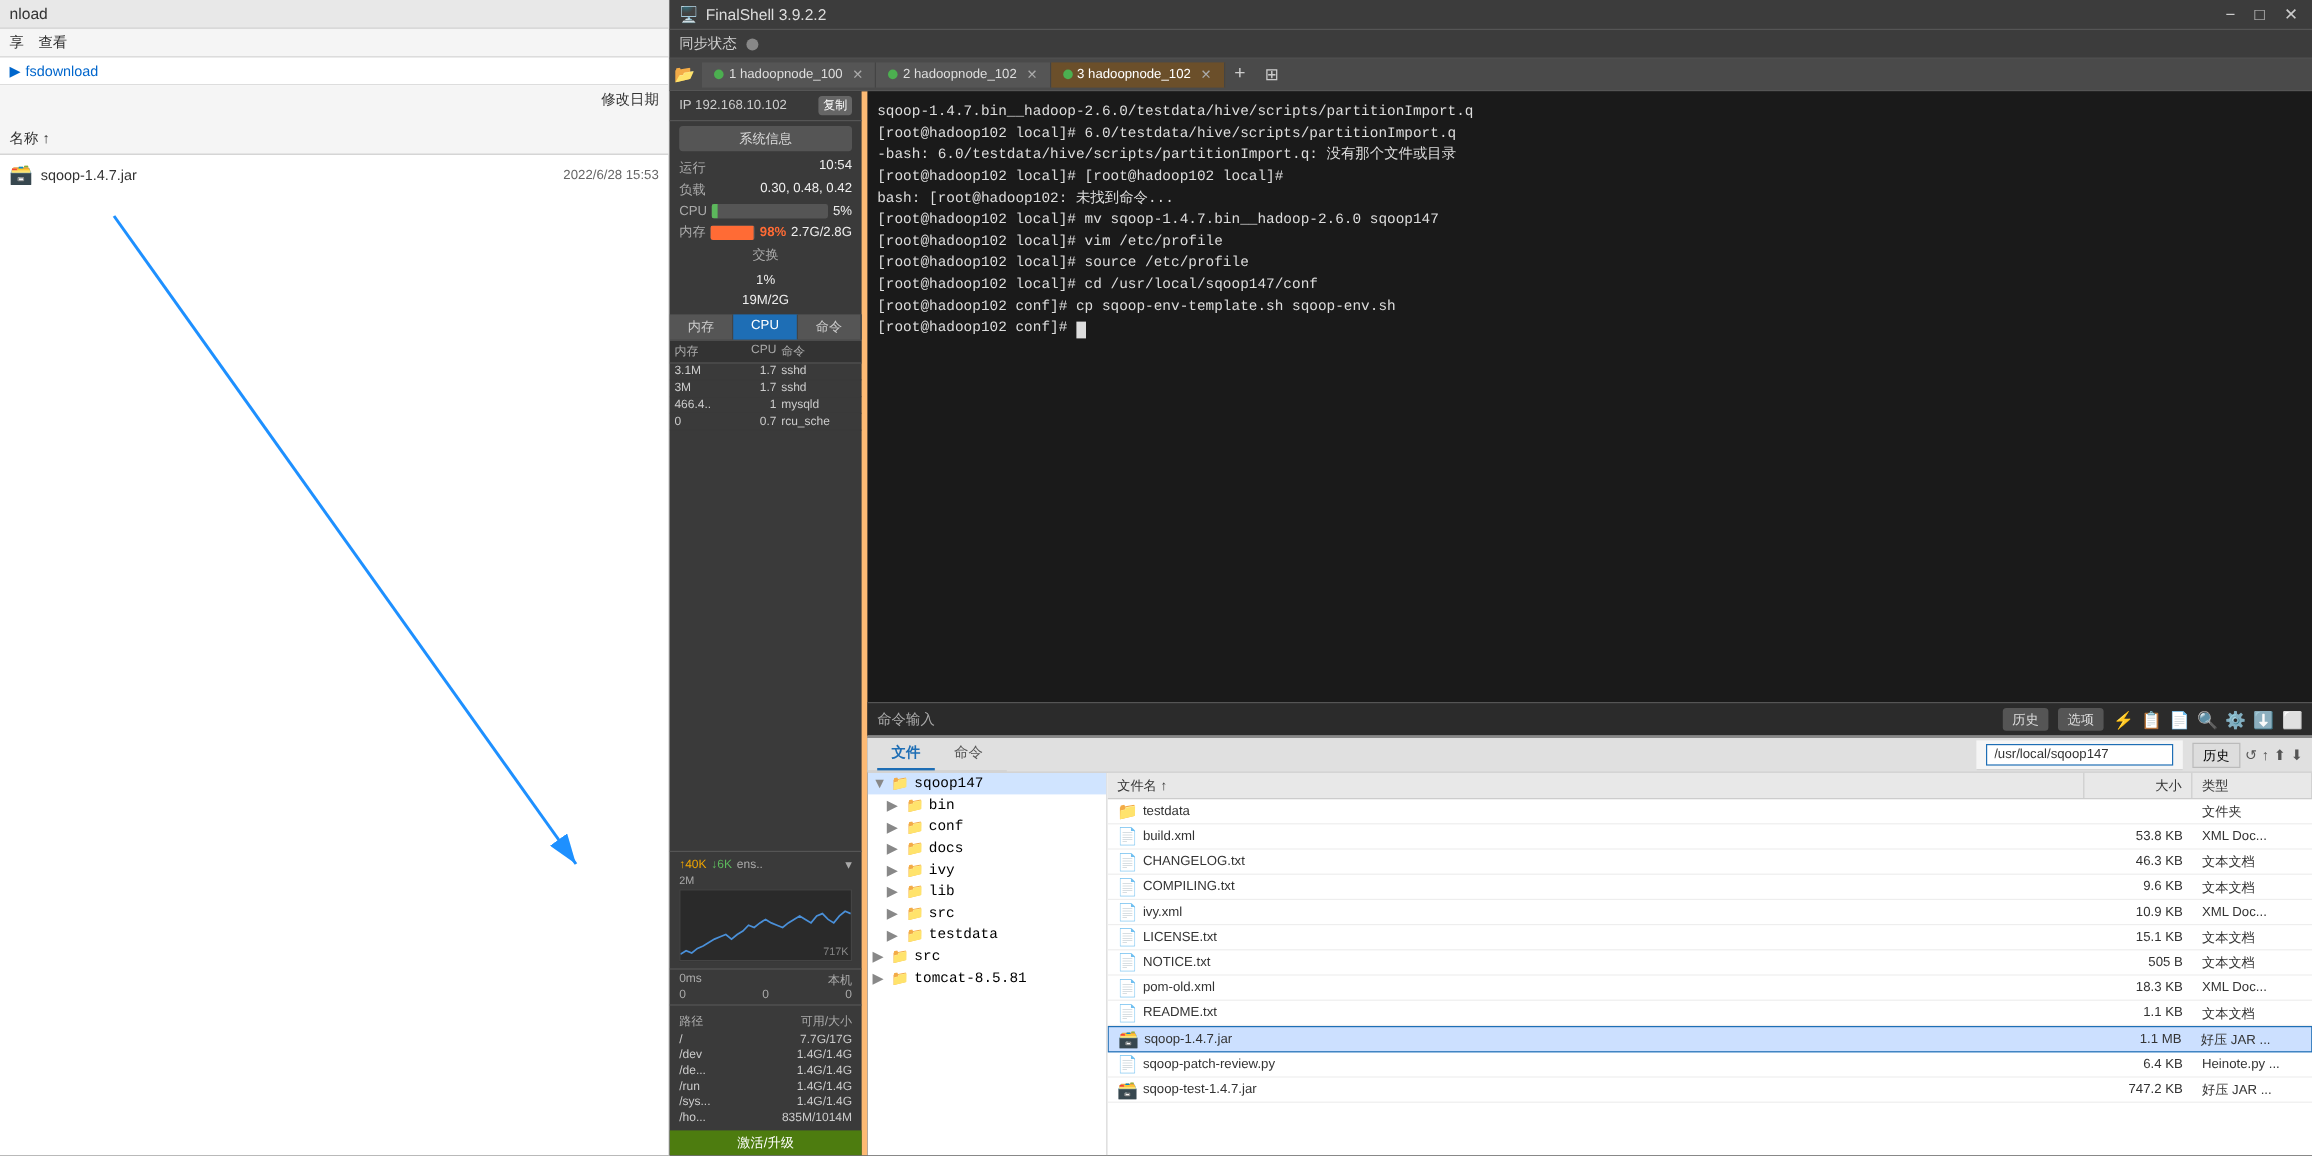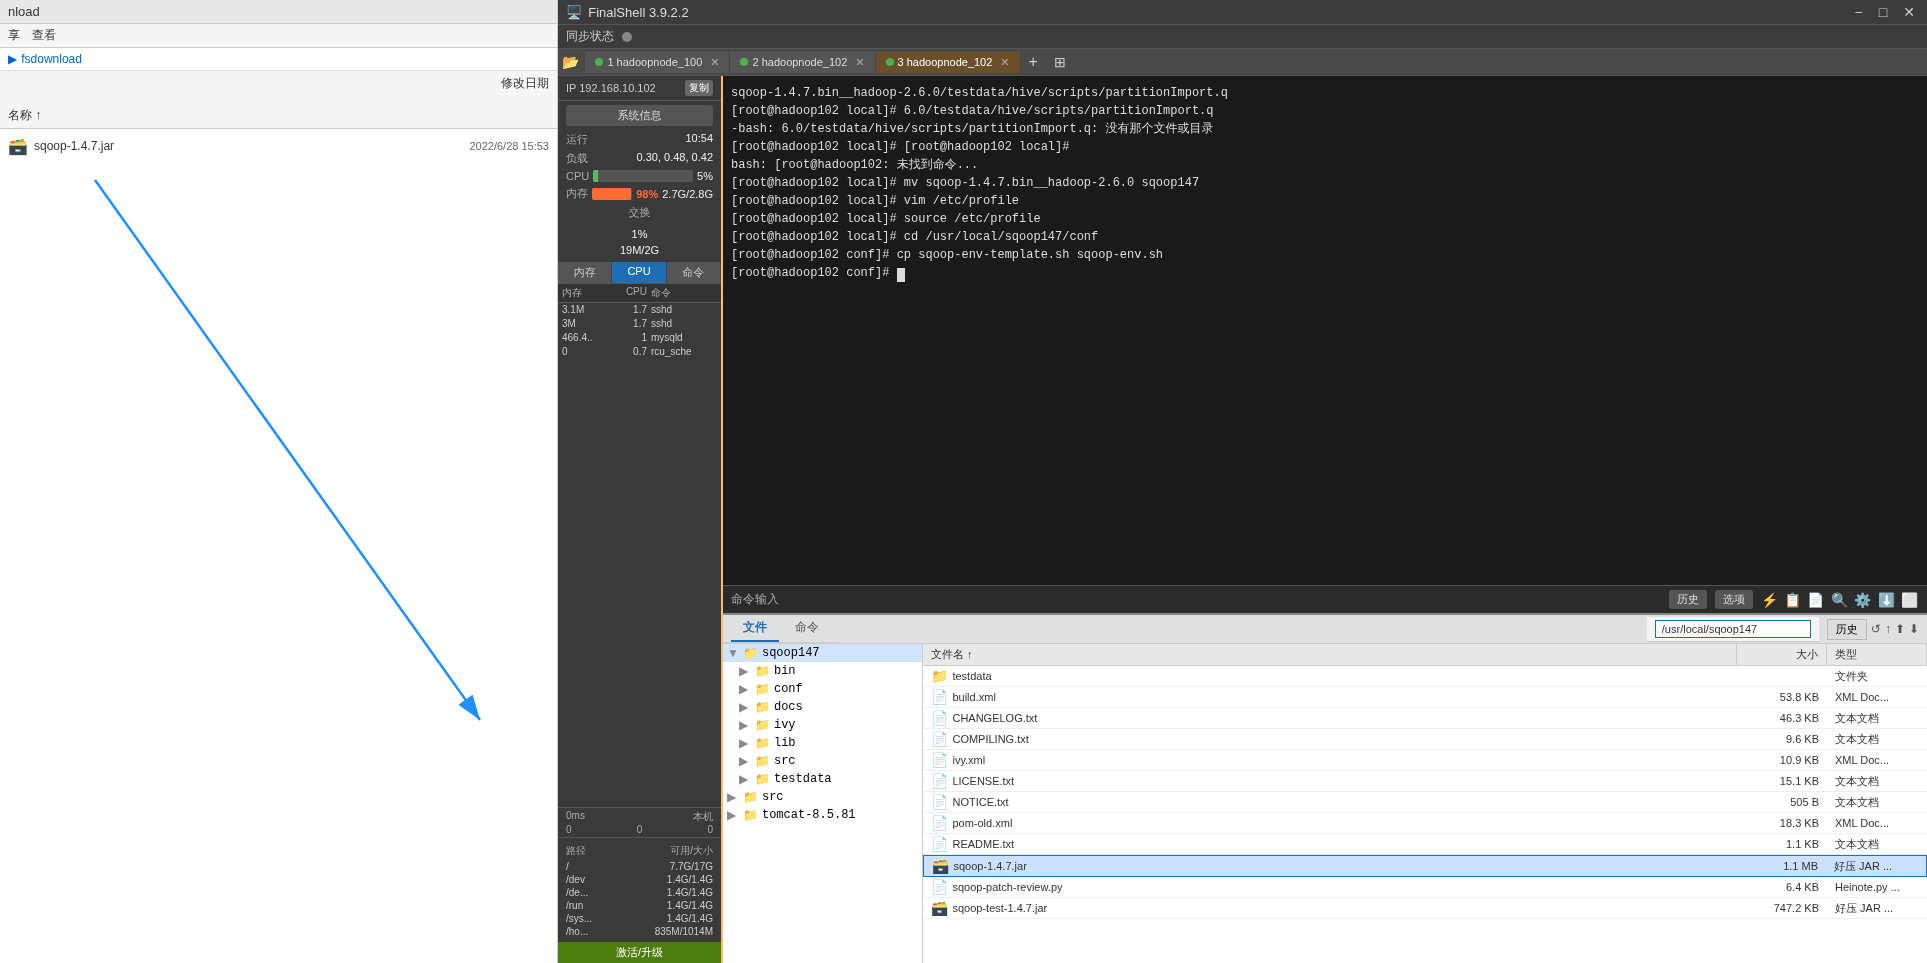--- a/index.html
+++ b/index.html
@@ -123,21 +123,21 @@
 
     
     #main-content {
       display: flex; flex: 1; overflow: hidden;
     }
 
     
     #info-panel {
       width: 165px;
       background: #3a3a3a;
-      border-right: 2px solid #fdba74;
+      border-right: 5px solid #fdba74;
       display: flex; flex-direction: column;
       font-size: 11px;
       color: #ccc;
     }
     #ip-row {
       display: flex; align-items: center; justify-content: space-between;
       padding: 4px 8px;
       border-bottom: 1px solid #555;
     }
     #ip-copy-btn {
@@ -466,20 +466,37 @@
           <span class="proc-cpu">1</span>
           <span class="proc-name">mysqld</span>
         </div>
         <div class="process-row">
           <span class="proc-mem">0</span>
           <span class="proc-cpu">0.7</span>
           <span class="proc-name">rcu_sche</span>
         </div>
       </div>
 
+      <div id="network-area">
+        <div class="net-row">
+          <span class="net-up">↑40K</span>
+          <span class="net-down">↓6K</span>
+          <span class="net-label">ens..</span>
+          <span style="color:#aaa;margin-left:auto;">▾</span>
+        </div>
+        <div style="display:flex;align-items:center;justify-content:space-between;padding:0 0 2px 0;">
+          <span style="color:#aaa;font-size:9px;">2M</span>
+        </div>
+        <div style="position:relative;height:60px;background:#2a2a2a;border:1px solid #444;margin-bottom:2px;">
+          <svg width="100%" height="100%" viewBox="0 0 150 60" preserveAspectRatio="none">
+            <polyline points="0,55 5,52 10,54 15,50 20,48 25,45 30,42 35,40 40,38 45,42 50,38 55,35 60,30 65,32 70,28 75,25 80,28 85,30 90,32 95,28 100,25 105,22 110,25 115,28 120,22 125,20 130,25 135,28 140,22 145,18 150,20" stroke="#4a90d9" fill="none" stroke-width="1.5"></polyline>
+          </svg>
+          <div style="position:absolute;right:2px;bottom:2px;color:#888;font-size:9px;">717K</div>
+        </div>
+      </div>
 
       <div id="ping-area">
         <div class="ping-row">
           <span>0ms</span>
           <span>本机</span>
         </div>
         <div class="ping-row">
           <span>0</span>
           <span>0</span>
           <span>0</span>

